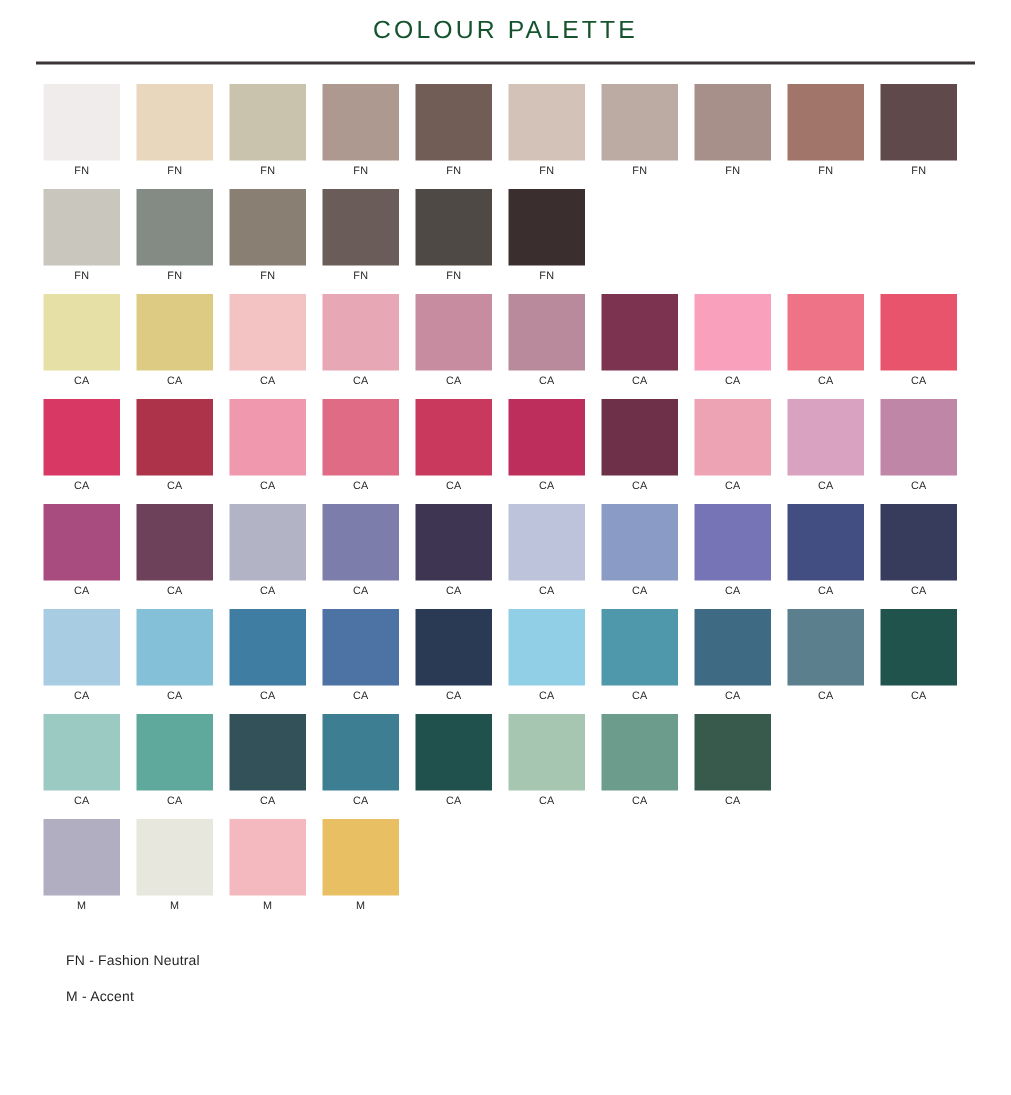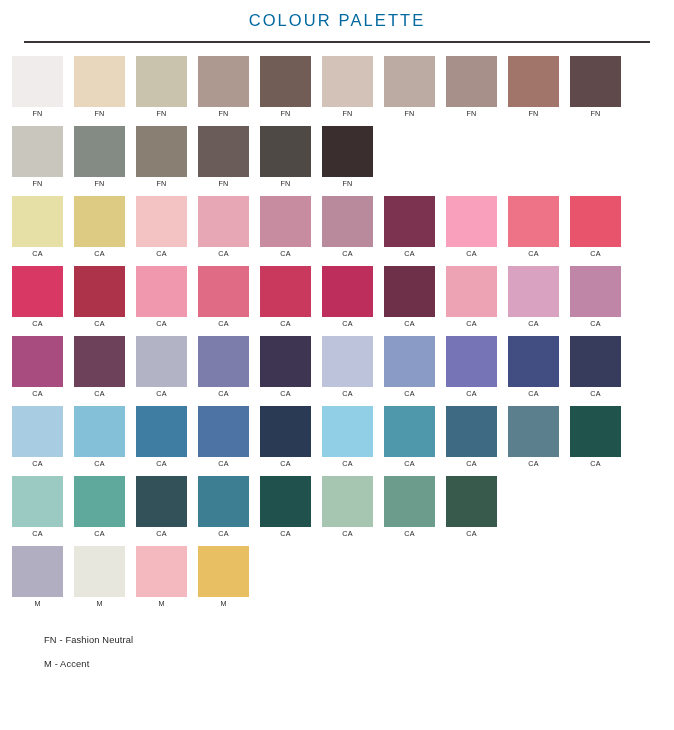--- a/index.html
+++ b/index.html
@@ -26,36 +26,36 @@
 
   
   .header {
     padding-top: 10px;
     text-align: center;
   }
   .page-title {
     font-size: 16.5px;
     letter-spacing: 2.1px;
     font-weight: 400;
-    color: #0369a1;
+    color: #14532d;
     line-height: 20px;
     margin: 0;
     font-family: "Liberation Sans", sans-serif;
   }
   .title-rule {
     margin: 11px auto 0 auto;
     width: 626px;
     height: 2px;
     background: #3b3538;
   }
 
   
   .grid {
     margin-top: 13px;
-    padding-left: 12px;
+    padding-left: 29px;
     box-sizing: border-box;
   }
   .swatch-row {
     display: flex;
     flex-direction: row;
     height: 70px;
   }
   .swatch-cell {
     width: 62px;
     display: flex;

